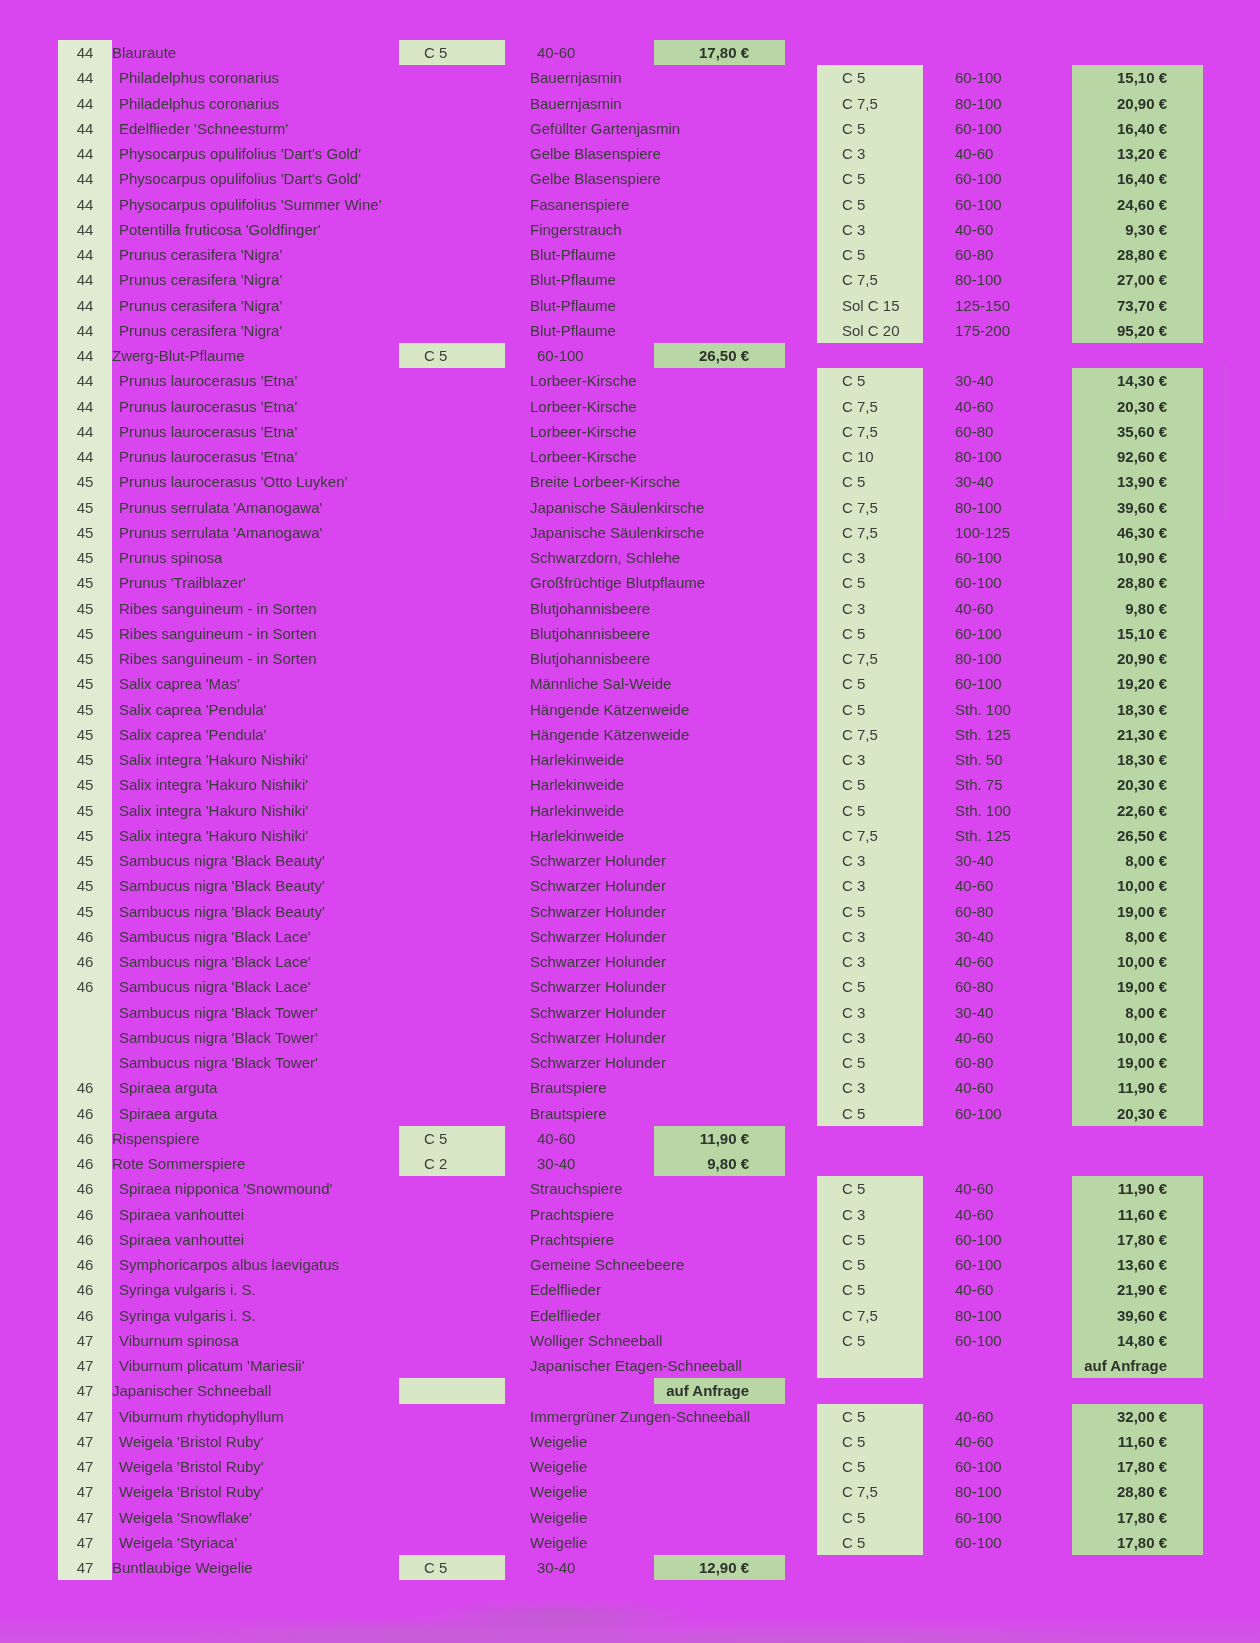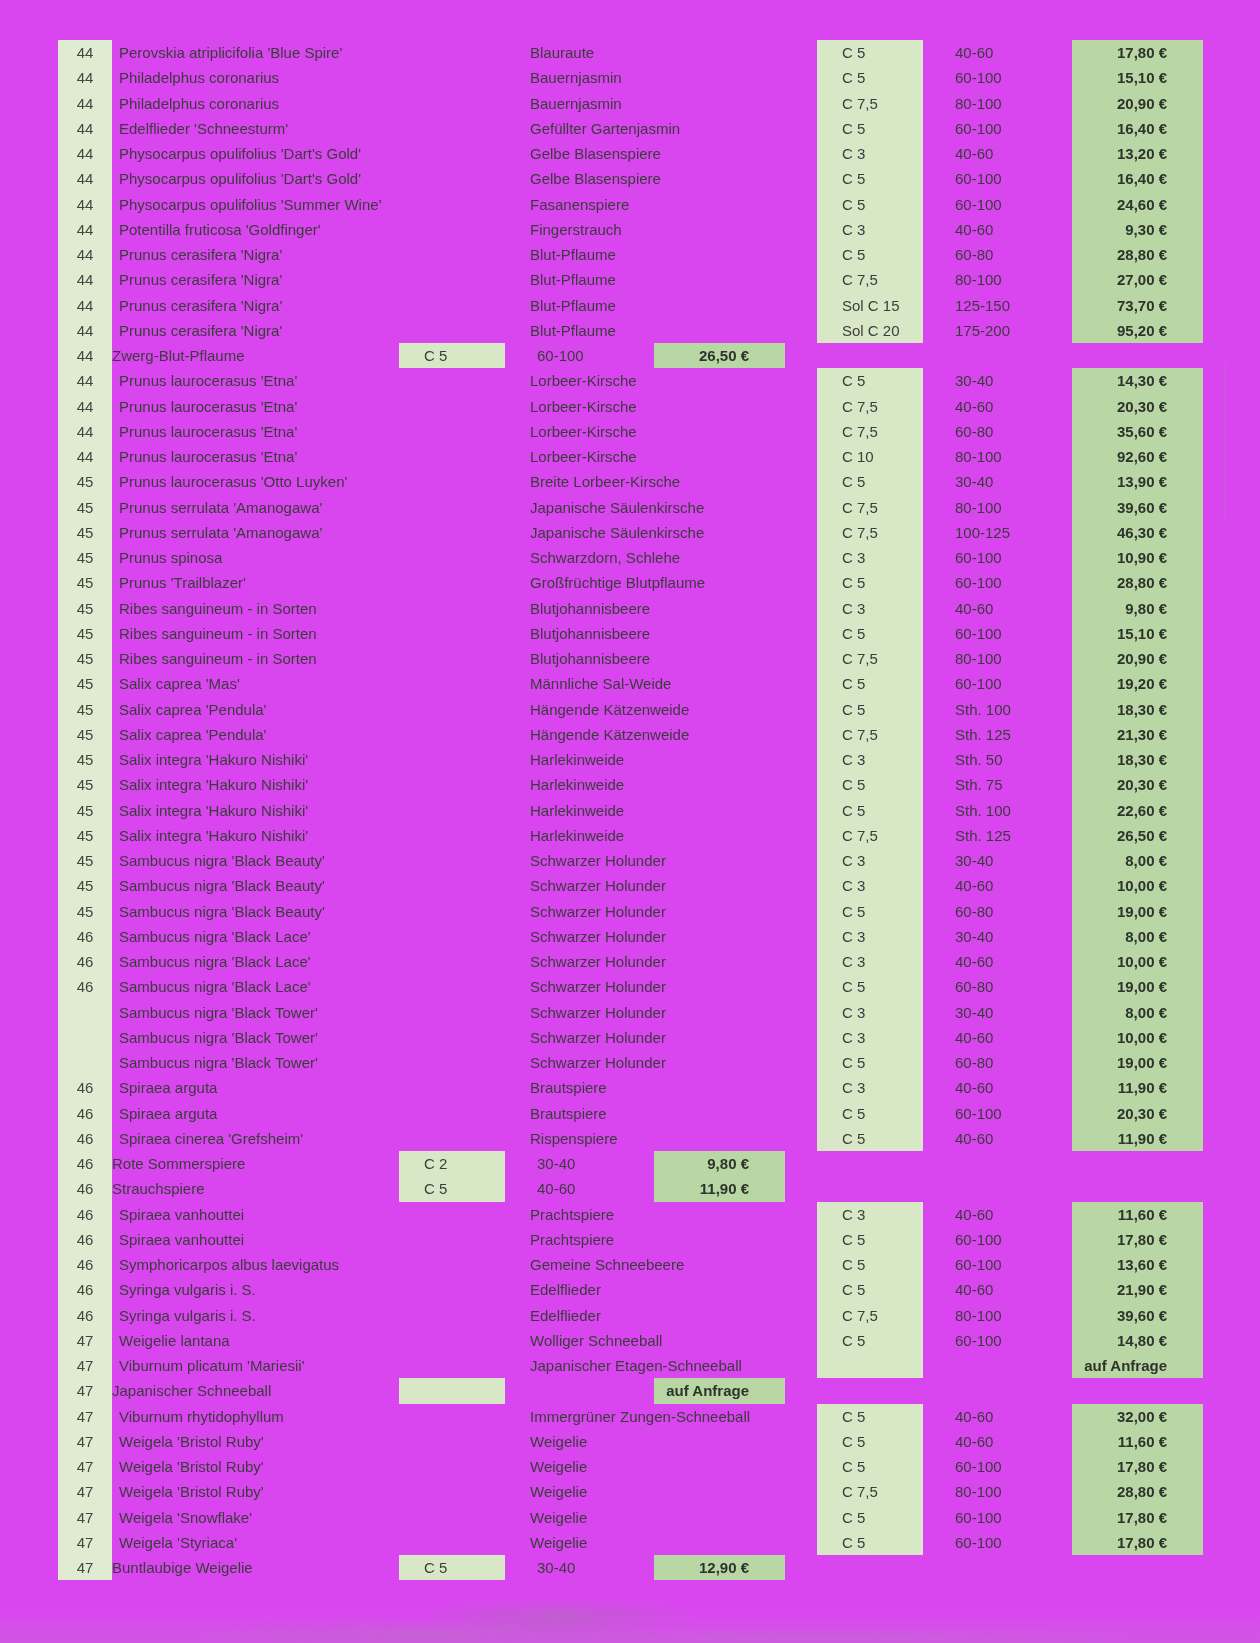--- a/index.html
+++ b/index.html
@@ -82,21 +82,20 @@
     pointer-events:none;
   }
 </style>
 </head>
 <body>
 
 <div class="scan-page">
   <div class="price-table" id="price-table">
   <div class="row">
     <div class="c page">44</div>
-    <div class="c name">Perovskia atriplicifolia 'Blue Spire'</div>
     <div class="c german">Blauraute</div>
     <div class="c size">C 5</div>
     <div class="c height">40-60</div>
     <div class="c price">17,80 €</div>
   </div>
 
   <div class="row">
     <div class="c page">44</div>
     <div class="c name">Philadelphus coronarius</div>
     <div class="c german">Bauernjasmin</div>
@@ -468,37 +467,37 @@
     <div class="c page">46</div>
     <div class="c name">Spiraea arguta</div>
     <div class="c german">Brautspiere</div>
     <div class="c size">C 5</div>
     <div class="c height">60-100</div>
     <div class="c price">20,30 €</div>
   </div>
 
   <div class="row">
     <div class="c page">46</div>
-    <div class="c name">Spiraea cinerea 'Grefsheim'</div>
     <div class="c german">Rispenspiere</div>
     <div class="c size">C 5</div>
     <div class="c height">40-60</div>
     <div class="c price">11,90 €</div>
   </div>
 
   <div class="row">
     <div class="c page">46</div>
     <div class="c german">Rote Sommerspiere</div>
     <div class="c size">C 2</div>
     <div class="c height">30-40</div>
     <div class="c price">9,80 €</div>
   </div>
 
   <div class="row">
     <div class="c page">46</div>
+    <div class="c name">Spiraea nipponica 'Snowmound'</div>
     <div class="c german">Strauchspiere</div>
     <div class="c size">C 5</div>
     <div class="c height">40-60</div>
     <div class="c price">11,90 €</div>
   </div>
 
   <div class="row">
     <div class="c page">46</div>
     <div class="c name">Spiraea vanhouttei</div>
     <div class="c german">Prachtspiere</div>
@@ -538,21 +537,21 @@
     <div class="c page">46</div>
     <div class="c name">Syringa vulgaris i. S.</div>
     <div class="c german">Edelflieder</div>
     <div class="c size">C 7,5</div>
     <div class="c height">80-100</div>
     <div class="c price">39,60 €</div>
   </div>
 
   <div class="row">
     <div class="c page">47</div>
-    <div class="c name">Weigelie lantana</div>
+    <div class="c name">Viburnum spinosa</div>
     <div class="c german">Wolliger Schneeball</div>
     <div class="c size">C 5</div>
     <div class="c height">60-100</div>
     <div class="c price">14,80 €</div>
   </div>
 
   <div class="row">
     <div class="c page">47</div>
     <div class="c name">Viburnum plicatum 'Mariesii'</div>
     <div class="c german">Japanischer Etagen-Schneeball</div>

